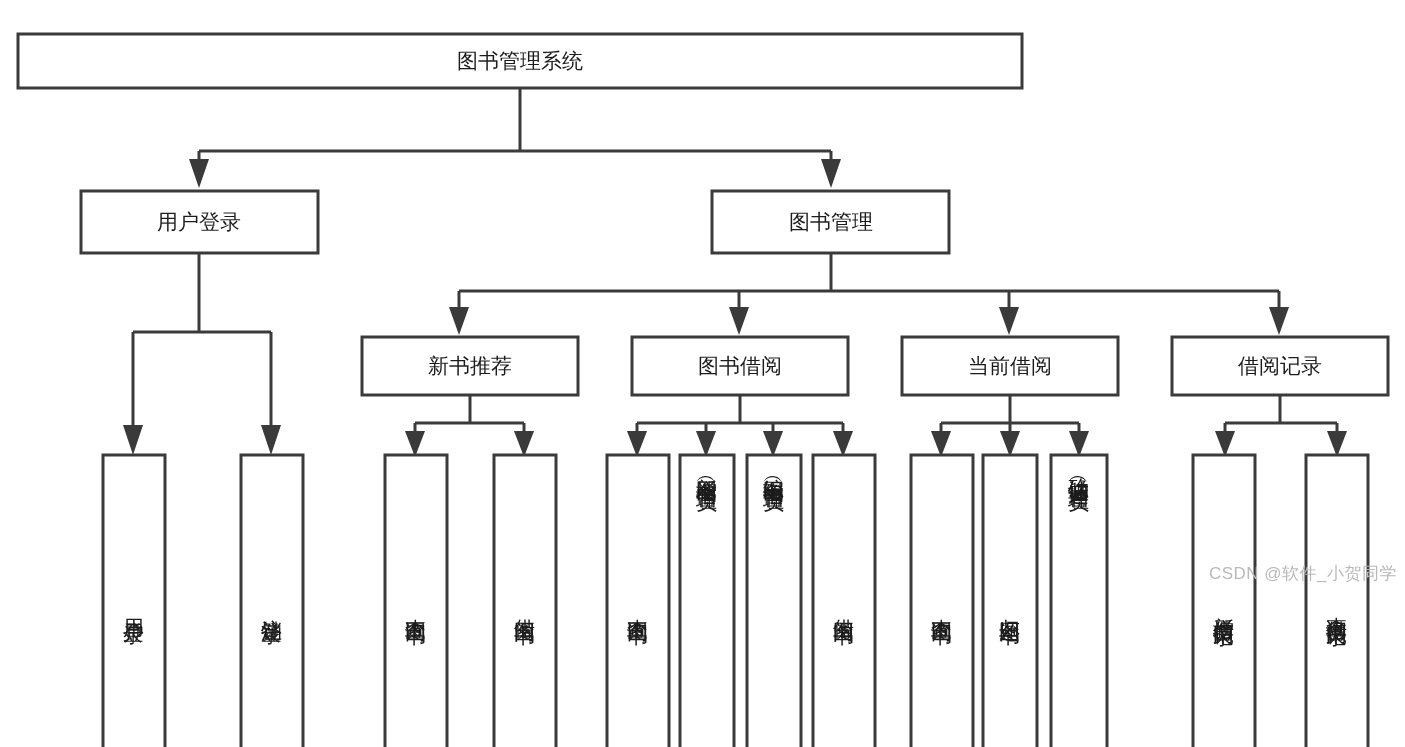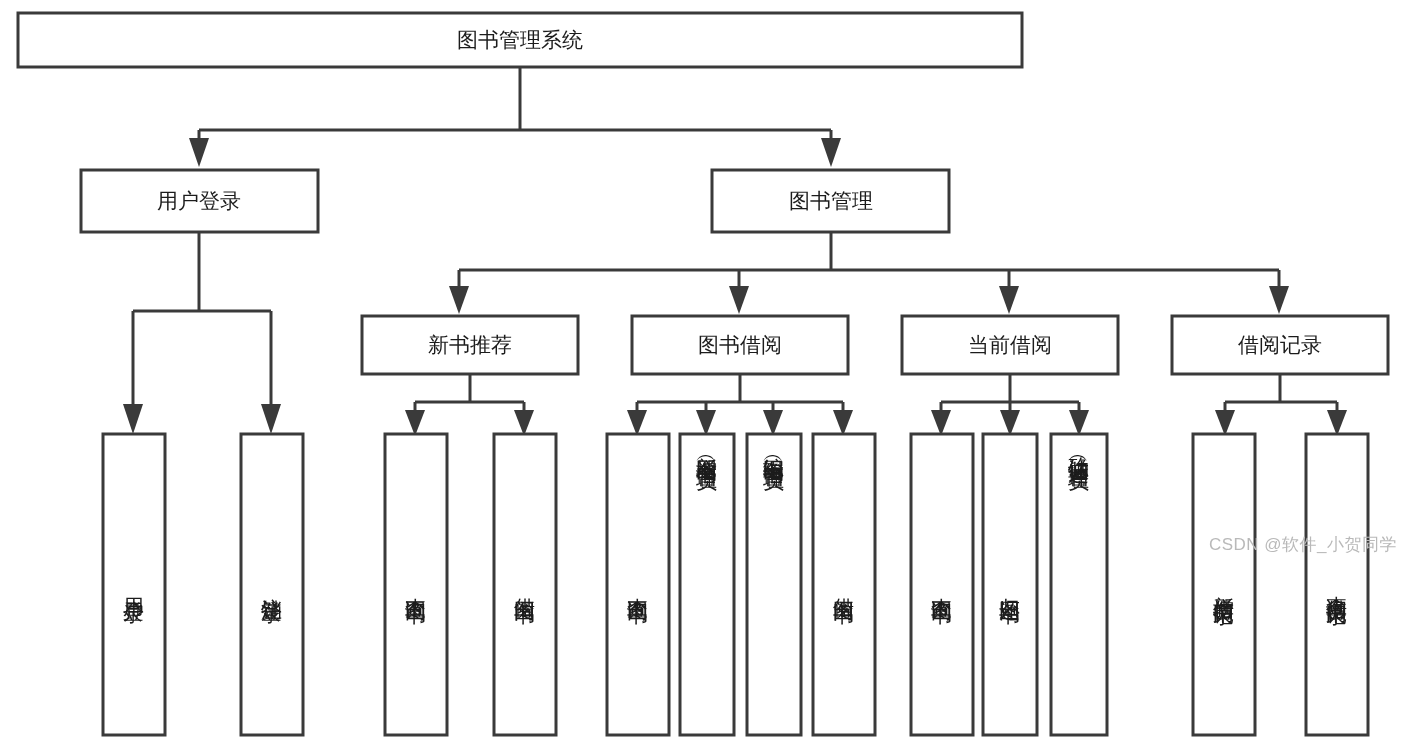--- a/index.html
+++ b/index.html
@@ -12,20 +12,21 @@
     height: 747px;
     font-family: "Liberation Sans", "DejaVu Sans", sans-serif;
     overflow: hidden;
     position: relative;
   }
   #diagram-root {
     position: relative;
     width: 1405px;
     height: 568px;
     background: #ffffff;
+    margin-top: 21px;
   }
   svg#flow {
     position: absolute;
     left: 0;
     top: 0;
     width: 1405px;
     height: 747px;
     display: block;
   }
   .box-rect {
@@ -64,21 +65,21 @@
     font-size: 21px;
     line-height: 1.0;
     color: #1c1c1c;
     letter-spacing: 2px;
     white-space: nowrap;
     text-align: center;
   }
   #watermark {
     position: absolute;
     right: 8px;
-    bottom: 12px;
+    bottom: 4px;
     font-family: "Liberation Sans", "DejaVu Sans", sans-serif;
     font-size: 17px;
     color: #b9b9b9;
     letter-spacing: 0.5px;
     white-space: nowrap;
   }
 </style>
 </head>
 <body>
 

